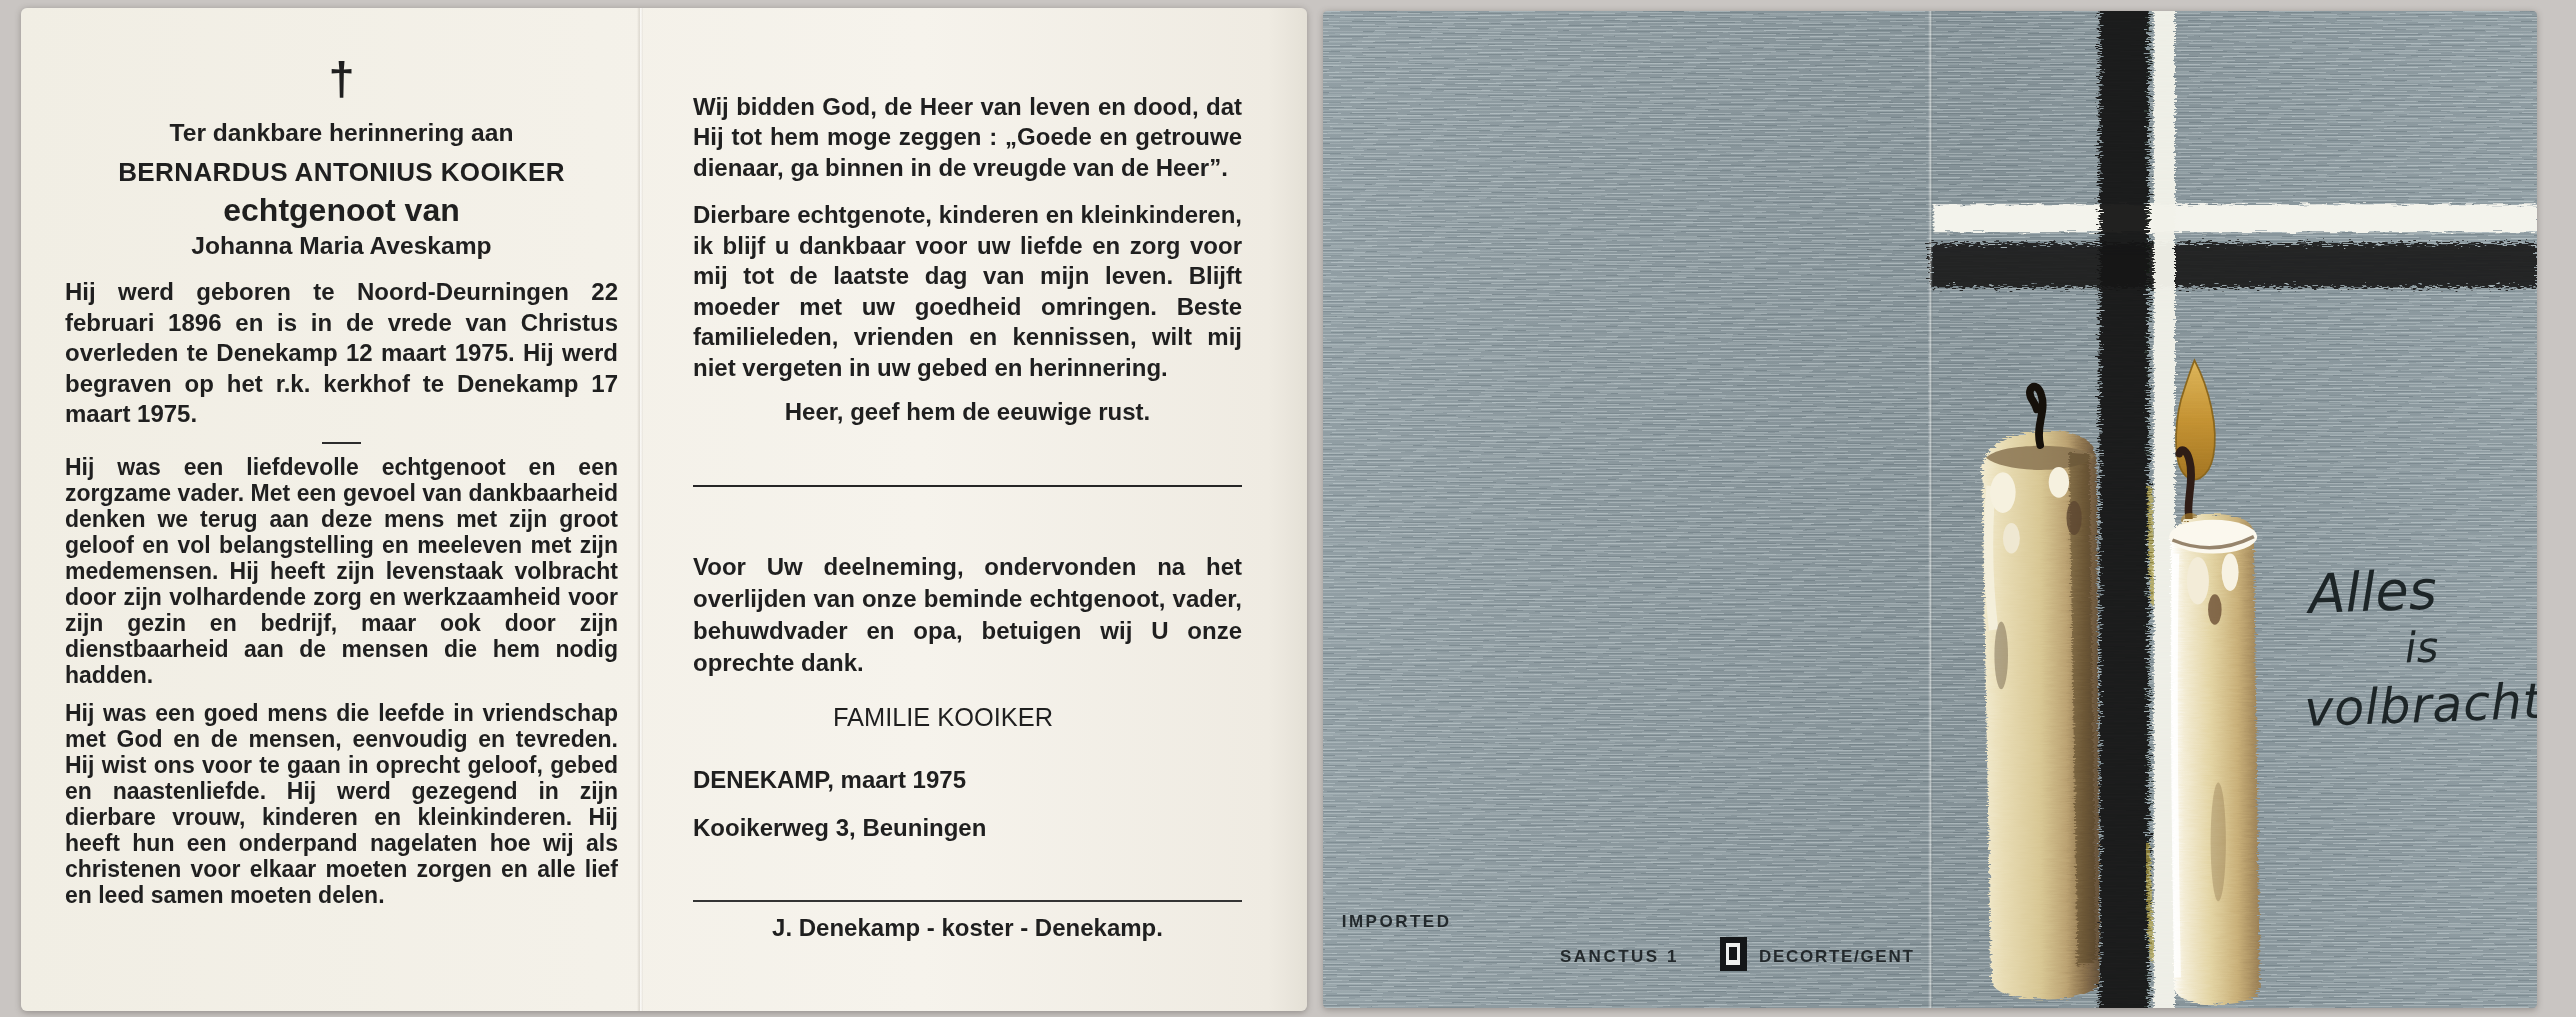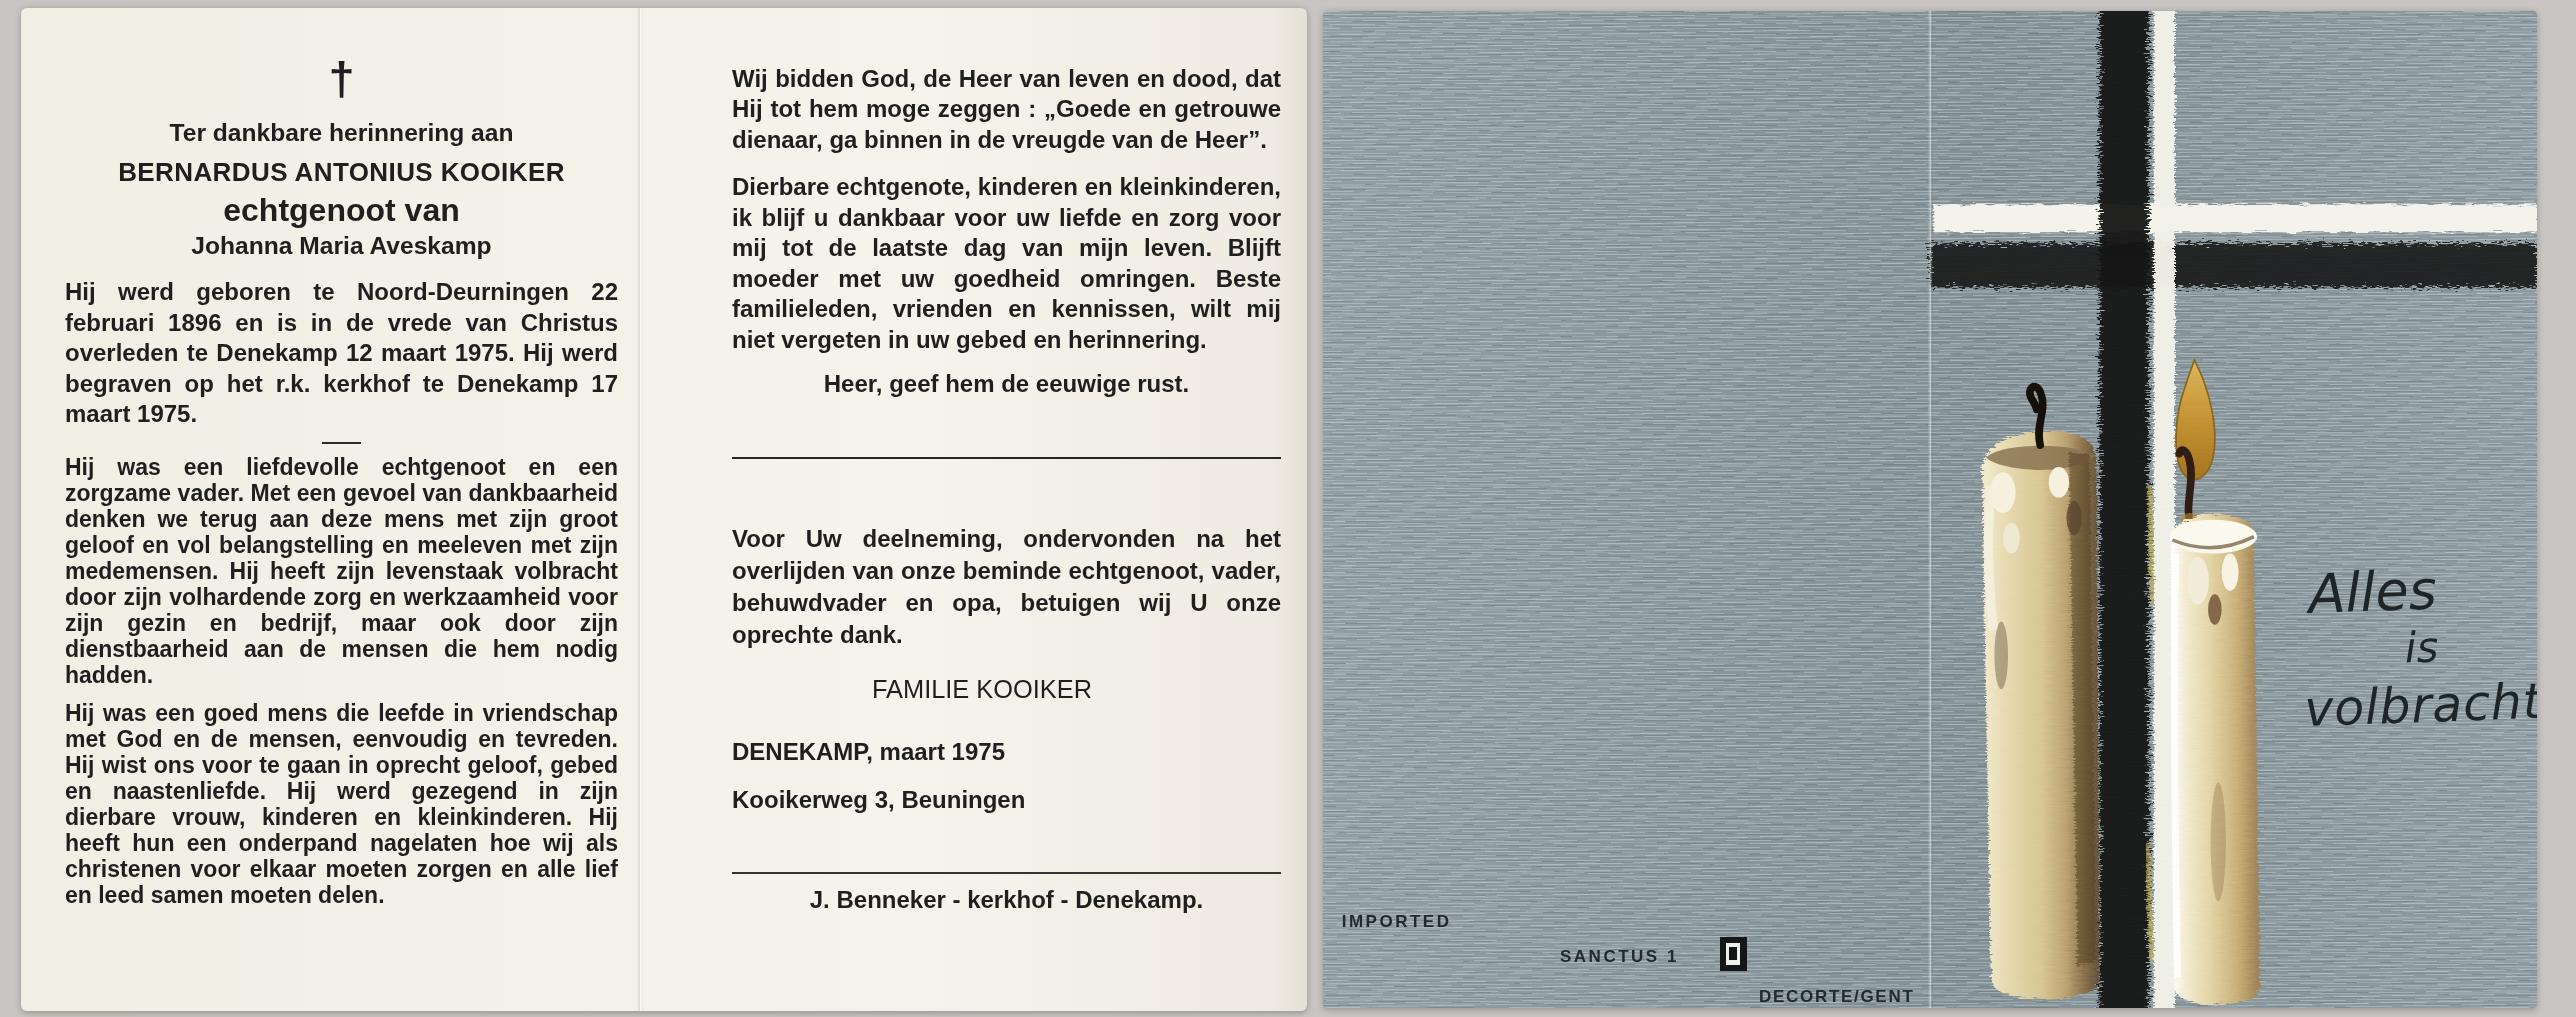--- a/index.html
+++ b/index.html
@@ -7,21 +7,21 @@
          font-family:"Liberation Sans",sans-serif;color:#1f1f1f;}
 
   
   .inner-card{position:absolute;left:21px;top:7.6px;width:1286px;height:1003px;
     background:linear-gradient(90deg,#f1eee4 0%,#f4f1e9 45%,#f6f3ec 70%,#efeBE2 97%,#e4e0d6 100%);
     border-radius:6px;box-shadow:0 1.7px 6.8px rgba(60,55,50,.35);}
   .fold-inner{position:absolute;left:616px;top:0;bottom:0;width:6px;
     background:linear-gradient(90deg,rgba(120,110,95,0) 0%,rgba(120,110,95,.18) 40%,rgba(255,255,255,.65) 60%,rgba(120,110,95,.10) 100%);}
   .col{position:absolute;top:0;height:100%;box-sizing:border-box;}
   .col-left{left:44px;width:553px;padding-top:47px;}
-  .col-mid{left:711px;width:549px;padding-top:56px;}
+  .col-mid{left:672px;width:549px;padding-top:84px;}
 
   .cross-sym{text-align:center;font-size:47px;line-height:1;font-weight:bold;margin-bottom:17px;}
   .intro{text-align:center;font-size:24.6px;font-weight:bold;line-height:27px;margin-bottom:12px;}
   .name{text-align:center;font-size:26px;font-weight:bold;line-height:29px;letter-spacing:0.4px;margin-bottom:10.2px;}
   .relation{text-align:center;font-size:32px;font-weight:bold;line-height:27px;margin-bottom:8.5px;}
   .spouse{text-align:center;font-size:24.6px;font-weight:bold;line-height:27px;margin-bottom:18px;}
 
   .para{font-size:24px;font-weight:bold;line-height:30.5px;text-align:justify;margin:0;}
   .para.tight{font-size:23px;line-height:26px;}
   .mini-rule{width:39px;height:2.5px;background:#2c2c2c;margin:12px auto 10.2px auto;}
@@ -52,21 +52,21 @@
 
   .cover-title{position:absolute;left:967px;top:553px;width:263px;color:#1d2527;
     font-family:"DejaVu Sans",sans-serif;font-style:italic;transform:rotate(-2deg);}
   .title-l1{font-size:54px;line-height:1;text-align:left;padding-left:20.4px;}
   .title-l2{font-size:42px;line-height:1;text-align:center;margin-top:8.5px;}
   .title-l3{font-size:49px;line-height:1;text-align:center;margin-top:12px;letter-spacing:0.8px;}
 
   .strip-label{position:absolute;font-size:17px;font-weight:bold;letter-spacing:2.5px;color:#23292c;}
   .lbl-imported{left:18.7px;top:901px;}
   .lbl-sanctus{left:237px;top:936px;}
-  .lbl-decorte{left:436px;top:976px;letter-spacing:1.7px;}
+  .lbl-decorte{left:436px;top:936px;letter-spacing:1.7px;}
   .logo-mark{position:absolute;left:397px;top:926px;width:27px;height:34px;background:#141618;}
   .logo-inner{position:absolute;left:6px;top:6px;width:14.4px;height:22px;background:#eef0ee;}
   .logo-core{position:absolute;left:3.4px;top:4.2px;width:7.6px;height:12.7px;background:#141618;}
 </style>
 </head>
 <body>
 
 <div class="stage">
 
   <div class="inner-card">
@@ -88,21 +88,21 @@
     <div class="col col-mid">
       <p class="para">Wij bidden God, de Heer van leven en dood, dat Hij tot hem moge zeggen : „Goede en getrouwe dienaar, ga binnen in de vreugde van de Heer”.</p>
       <p class="para mt20">Dierbare echtgenote, kinderen en kleinkinderen, ik blijf u dankbaar voor uw liefde en zorg voor mij tot de laatste dag van mijn leven. Blijft moeder met uw goedheid omringen. Beste familieleden, vrienden en kennissen, wilt mij niet vergeten in uw gebed en herinnering.</p>
       <div class="prayer">Heer, geef hem de eeuwige rust.</div>
       <div class="rule-a"></div>
       <p class="para-thanks">Voor Uw deelneming, ondervonden na het overlijden van onze beminde echtgenoot, vader, behuwdvader en opa, betuigen wij U onze oprechte dank.</p>
       <div class="family">FAMILIE KOOIKER</div>
       <div class="place-date">DENEKAMP, maart 1975</div>
       <div class="address">Kooikerweg 3, Beuningen</div>
       <div class="rule-b"></div>
-      <div class="printer">J. Benneker - kerkhof - Denekamp.</div>
+      <div class="printer">J. Denekamp - koster - Denekamp.</div>
     </div>
   </div>
 
   <div class="cover-card">
 
     <svg class="cover-art" width="1214" height="997" viewBox="0 0 1432 1176">
       <defs>
         <linearGradient id="gradL" x1="0" y1="0" x2="1" y2="0">
           <stop offset="0" stop-color="#f2ebd0"></stop>
             <stop offset="0.18" stop-color="#e8dcb4"></stop>

